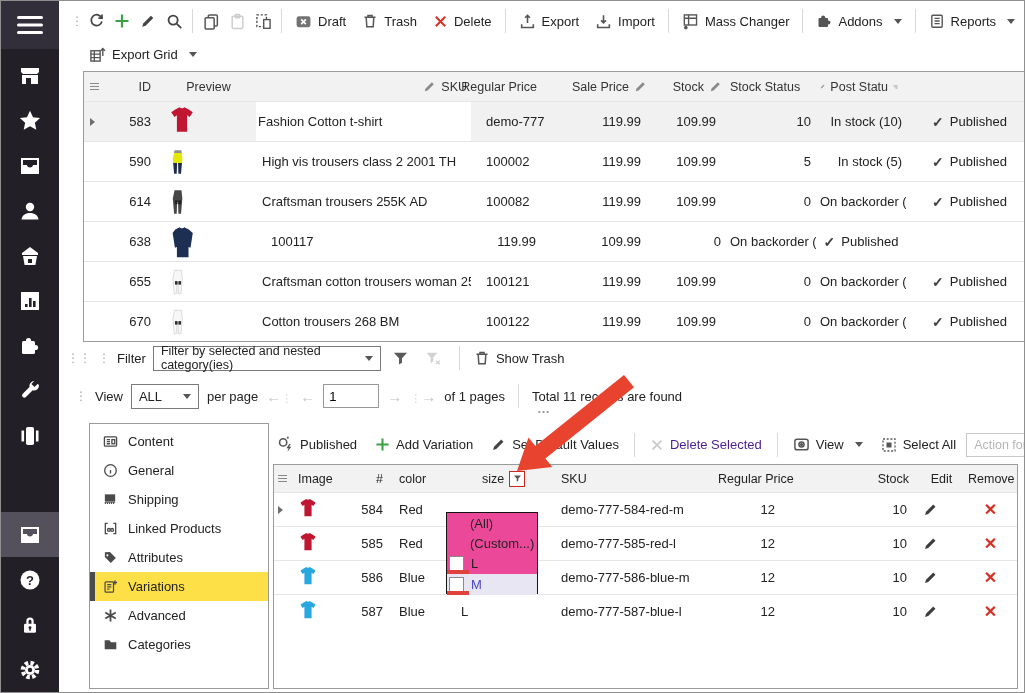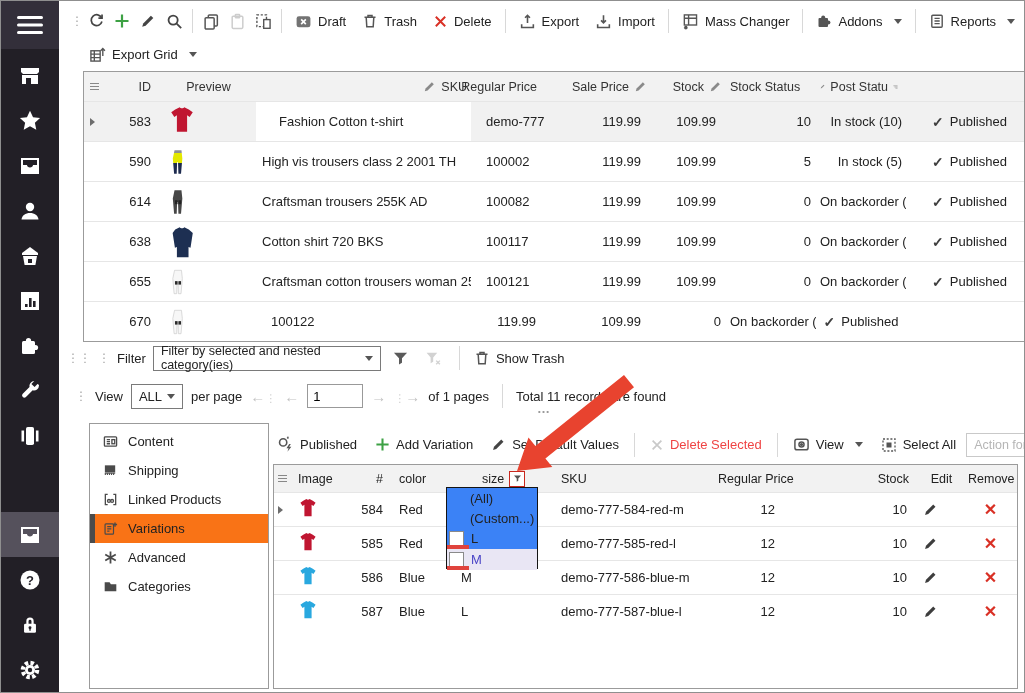--- a/index.html
+++ b/index.html
@@ -13,58 +13,58 @@
   .sb-spacer{flex:1 1 auto}
   
   .main{position:absolute;left:58px;top:0;right:0;bottom:0;background:#fff}
   .grip{color:#a6a6a6;font-size:12px;line-height:1;user-select:none}
   .sep{width:1px;height:24px;background:#d8d8d8;margin:0 5px;flex:0 0 auto}
   .caret{width:0;height:0;border-left:4px solid transparent;border-right:4px solid transparent;border-top:5px solid #555;display:inline-block;margin-left:5px}
   .tb1{position:absolute;left:0;top:0;height:40px;display:flex;align-items:center;padding-left:12px}
   .tb2{position:absolute;left:0;top:40px;height:26px;display:flex;align-items:center;padding-left:22px}
   .tbtn{display:flex;align-items:center;gap:6px;padding:0 8px;height:28px;cursor:pointer;white-space:nowrap}
   .ibtn{display:flex;align-items:center;justify-content:center;width:26px;height:26px;cursor:pointer}
-  .dis{color:#ef4444}
+  .dis{color:#4c1d95}
   
   .pt{position:absolute;left:24px;top:70px;width:949px;border:1px solid #9b9b9b;background:#fff}
   .pt-row{display:grid;grid-template-columns:20px 57px 95px 215px 75px 105px 75px 90px 90px 1fr;align-items:center;height:39px;border-top:1px solid #e6e6e6}
   .pt-head{height:29px;background:#f2f2f2;border-top:none;font-size:12.5px;color:#333}
   .cell{padding:0 4px;white-space:nowrap;overflow:hidden}
   .tr{text-align:right}.tc{text-align:center}
   .sel-row{background:#f1f1f1}
-  .name-white{background:#fff;height:100%;display:flex;align-items:center;padding-left:23px}
+  .name-white{background:#fff;height:100%;display:flex;align-items:center;padding-left:2px}
   .hflex{display:flex;align-items:center;gap:5px;padding:0 4px;white-space:nowrap}
   .hr{justify-content:flex-end}
   .marker{width:0;height:0;border-top:4px solid transparent;border-bottom:4px solid transparent;border-left:5px solid #6d6d6d;margin-left:6px}
   .handle-lines{display:inline-block;width:9px;border-top:1px solid #888;border-bottom:1px solid #888;height:5px;position:relative;margin-left:6px}
   .handle-lines::after{content:"";position:absolute;left:0;right:0;top:1.5px;border-top:1px solid #888}
   .status-flex{display:flex;align-items:center;justify-content:center;gap:6px}
   .check{color:#3f3f3f;font-weight:bold;font-size:14px}
   
   .fbar{position:absolute;left:0;top:340px;height:34px;display:flex;align-items:center;padding-left:8px;gap:7px}
   .selbox{height:25px;border:1px solid #7a7a7a;background:#fff;display:flex;align-items:center;justify-content:space-between;padding:0 7px;cursor:pointer;box-sizing:border-box}
   .pbar{position:absolute;left:0;top:378px;height:34px;display:flex;align-items:center;padding-left:16px;gap:8px}
   .parrow{color:#c3c3c3;font-size:15px;cursor:pointer}
   .pdots{color:#d0d0d0;font-size:11px}
   .page-input{width:44px;height:22px;border:1px solid #999;padding:0 5px;font:13px "Liberation Sans",sans-serif}
   .ellipsis{position:absolute;left:478px;top:400px;color:#9a9a9a;font-weight:bold;letter-spacing:1px}
   
   .vmenu{position:absolute;left:30px;top:422px;width:180px;height:266px;border:1px solid #9b9b9b;background:#fff;box-sizing:border-box;padding-top:3px}
   .vm-item{height:29px;display:flex;align-items:center;gap:10px;padding-left:13px;cursor:pointer}
-  .vm-sel{background:#f97316;box-shadow:inset 5px 0 0 #4b4b4b}
+  .vm-sel{background:#fde047;box-shadow:inset 5px 0 0 #4b4b4b}
   .vtb{position:absolute;left:214px;top:427px;height:33px;display:flex;align-items:center;gap:2px}
   .action-select{width:195px;height:24px;border:1px solid #c9c9c9;color:#b5b5b5;display:flex;align-items:center;justify-content:space-between;padding:0 7px;box-sizing:border-box}
   .vt{position:absolute;left:214px;top:463px;width:745px;height:225px;border:1px solid #9b9b9b;background:#fff;box-sizing:border-box}
   .vt-row{display:grid;grid-template-columns:18px 58px 45px 62px 92px 165px 85px 120px 45px 1fr;align-items:center;height:33px;border-top:1px solid #e6e6e6}
   .vt-head{height:27px;background:#f2f2f2;border-top:none;font-size:12.5px}
   .funnel-btn{width:16px;height:16px;border:1.5px solid #c9281e;background:#fff;display:flex;align-items:center;justify-content:center;cursor:pointer;box-sizing:border-box}
   .editpen{cursor:pointer}
   .remx{color:#d93025;font-weight:bold;font-size:16px;cursor:pointer}
   
-  .dd{position:absolute;left:387px;top:486px;width:92px;height:82px;background:#3b82f6;border:1.5px solid #141414;z-index:40;box-sizing:border-box}
+  .dd{position:absolute;left:387px;top:511px;width:92px;height:82px;background:#ec4899;border:1.5px solid #141414;z-index:40;box-sizing:border-box}
   .dd-opt{height:20px;display:flex;align-items:center;padding-left:23px;cursor:pointer}
   .dd-item{height:21px;display:flex;align-items:center;padding-left:2px;cursor:pointer;position:relative}
   .chk{width:13px;height:13px;border:1px solid #8a8a8a;background:#fff;margin-right:7px;position:relative;flex:0 0 auto}
   .chk::after{content:"";position:absolute;left:-3px;top:13px;width:22px;height:4px;background:#e0433d}
   .dd-sel{background:#e9e6f4;color:#4b45c6}
   
   .arrow-svg{position:absolute;left:440px;top:365px;z-index:60;pointer-events:none}
   svg{display:block}
 </style>
 </head>
@@ -414,21 +414,20 @@
       </div>
 
       <div class="pt-row">
         <span></span>
         <span class="cell tr" style="padding-right:10px">638</span>
         <span class="cell tc">
             <svg width="34" height="36" viewBox="0 0 60 60">
               <path fill="#1d2f52" d="M18 8l8-4c1.5 2.5 6.5 2.5 8 0l8 4 7 6-4 26-3.5-1v18H21V39l-3.5 1-4-26z"></path>
             </svg>
           </span>
-        <span class="cell" style="padding-left:6px">Cotton shirt 720 BKS</span>
         <span class="cell" style="padding-left:15px">100117</span>
         <span class="cell tr" style="padding-right:10px">119.99</span>
         <span class="cell tr" style="padding-right:10px">109.99</span>
         <span class="cell tr" style="padding-right:5px">0</span>
         <span class="cell tr">On backorder (0)</span>
         <span class="status-flex">
             <span class="check">✓</span>
             <span>Published</span>
           </span>
       </div>
@@ -458,20 +457,21 @@
       <div class="pt-row">
         <span></span>
         <span class="cell tr" style="padding-right:10px">670</span>
         <span class="cell tc">
             <svg width="26" height="38" viewBox="0 0 60 60">
               <path fill="#f7f7f7" stroke="#c9c9c9" stroke-width="1.5" d="M22 3h16l2 19-3 35h-6l-1-27h-2l-1 27h-6l-3-35z"></path>
               <rect x="23" y="28" width="6" height="8" fill="#2b2b2b"></rect>
               <rect x="31" y="28" width="6" height="8" fill="#2b2b2b"></rect>
             </svg>
           </span>
+        <span class="cell" style="padding-left:6px">Cotton trousers 268 BM</span>
         <span class="cell" style="padding-left:15px">100122</span>
         <span class="cell tr" style="padding-right:10px">119.99</span>
         <span class="cell tr" style="padding-right:10px">109.99</span>
         <span class="cell tr" style="padding-right:5px">0</span>
         <span class="cell tr">On backorder (0)</span>
         <span class="status-flex">
             <span class="check">✓</span>
             <span>Published</span>
           </span>
       </div>
@@ -501,21 +501,21 @@
         <svg width="16" height="16" viewBox="0 0 16 16" fill="none" stroke="#555" stroke-width="1.5">
             <path d="M2.5 4.3h11M6 4.3V2.5h4v1.8M4.2 4.3l.6 9.4h6.4l.6-9.4"></path>
           </svg>
         <span>Show Trash</span>
       </span>
     </div>
 
     <div class="pbar">
       <span class="grip">⋮</span>
       <span>View</span>
-      <span class="selbox" style="width:52px">
+      <span class="selbox" style="width:68px">
         <span>ALL</span>
         <span class="caret"></span>
       </span>
       <span>per page</span>
       <span class="parrow">←<span class="pdots">⋮</span></span>
       <span class="parrow">←</span>
       <input class="page-input" value="1" style="">
       <span class="parrow">→</span>
       <span class="parrow"><span class="pdots">⋮</span>→</span>
       <span>of 1 pages</span>
@@ -528,34 +528,47 @@
     <div class="vmenu">
       <div class="vm-item">
         <svg width="15" height="15" viewBox="0 0 16 16" fill="none" stroke="#4a4a4a" stroke-width="1.4">
             <rect x="1.5" y="3" width="13" height="10" rx="1"></rect>
             <path d="M4 6h3.5M4 8.2h3.5M4 10.4h3.5"></path>
             <rect x="9.5" y="6" width="3" height="4.4"></rect>
           </svg>
         <span>Content</span>
       </div>
       <div class="vm-item">
+        <svg width="15" height="15" viewBox="0 0 16 16" fill="none" stroke="#4a4a4a" stroke-width="1.4">
+            <circle cx="8" cy="8" r="6.2"></circle>
+            <path d="M8 5v.2M8 7.4V11.2"></path>
+          </svg>
+        <span>General</span>
+      </div>
+      <div class="vm-item">
         <svg width="15" height="15" viewBox="0 0 16 16">
             <rect x="2" y="2.5" width="11" height="7.5" fill="#4a4a4a"></rect>
             <path d="M2.5 12.8v-2M4.7 12.8v-2M6.9 12.8v-2M9.1 12.8v-2M11.3 12.8v-2" stroke="#4a4a4a" stroke-width="1.2"></path>
             <path d="M2 10.8h11" stroke="#4a4a4a" stroke-width="1.2"></path>
           </svg>
         <span>Shipping</span>
       </div>
       <div class="vm-item">
         <svg width="15" height="15" viewBox="0 0 16 16" fill="none" stroke="#4a4a4a" stroke-width="1.4">
             <path d="M5 2.5H2.5v11H5M11 2.5h2.5v11H11"></path>
             <circle cx="6.3" cy="9.5" r="1.5"></circle>
             <circle cx="9.7" cy="9.5" r="1.5"></circle>
           </svg>
         <span>Linked Products</span>
+      </div>
+      <div class="vm-item">
+        <svg width="15" height="15" viewBox="0 0 16 16">
+            <path fill="#4a4a4a" d="M2 2.5v5l6.3 6.3 5.4-5.4L7.4 2.1zM4.7 4.6a1.1 1.1 0 1 1-.1 0z" fill-rule="evenodd"></path>
+          </svg>
+        <span>Attributes</span>
       </div>
       <div class="vm-item vm-sel">
         <svg width="15" height="15" viewBox="0 0 16 16" fill="none" stroke="#4a4a4a" stroke-width="1.3">
             <rect x="2.2" y="3" width="9" height="11" rx="1"></rect>
             <path d="M4.5 6h4.4M4.5 8.4h4.4M4.5 10.8h2.4"></path>
             <path d="M12.8 1.6v4.4M10.6 3.8H15" stroke-width="1.5"></path>
           </svg>
         <span>Variations</span>
       </div>
       <div class="vm-item">

